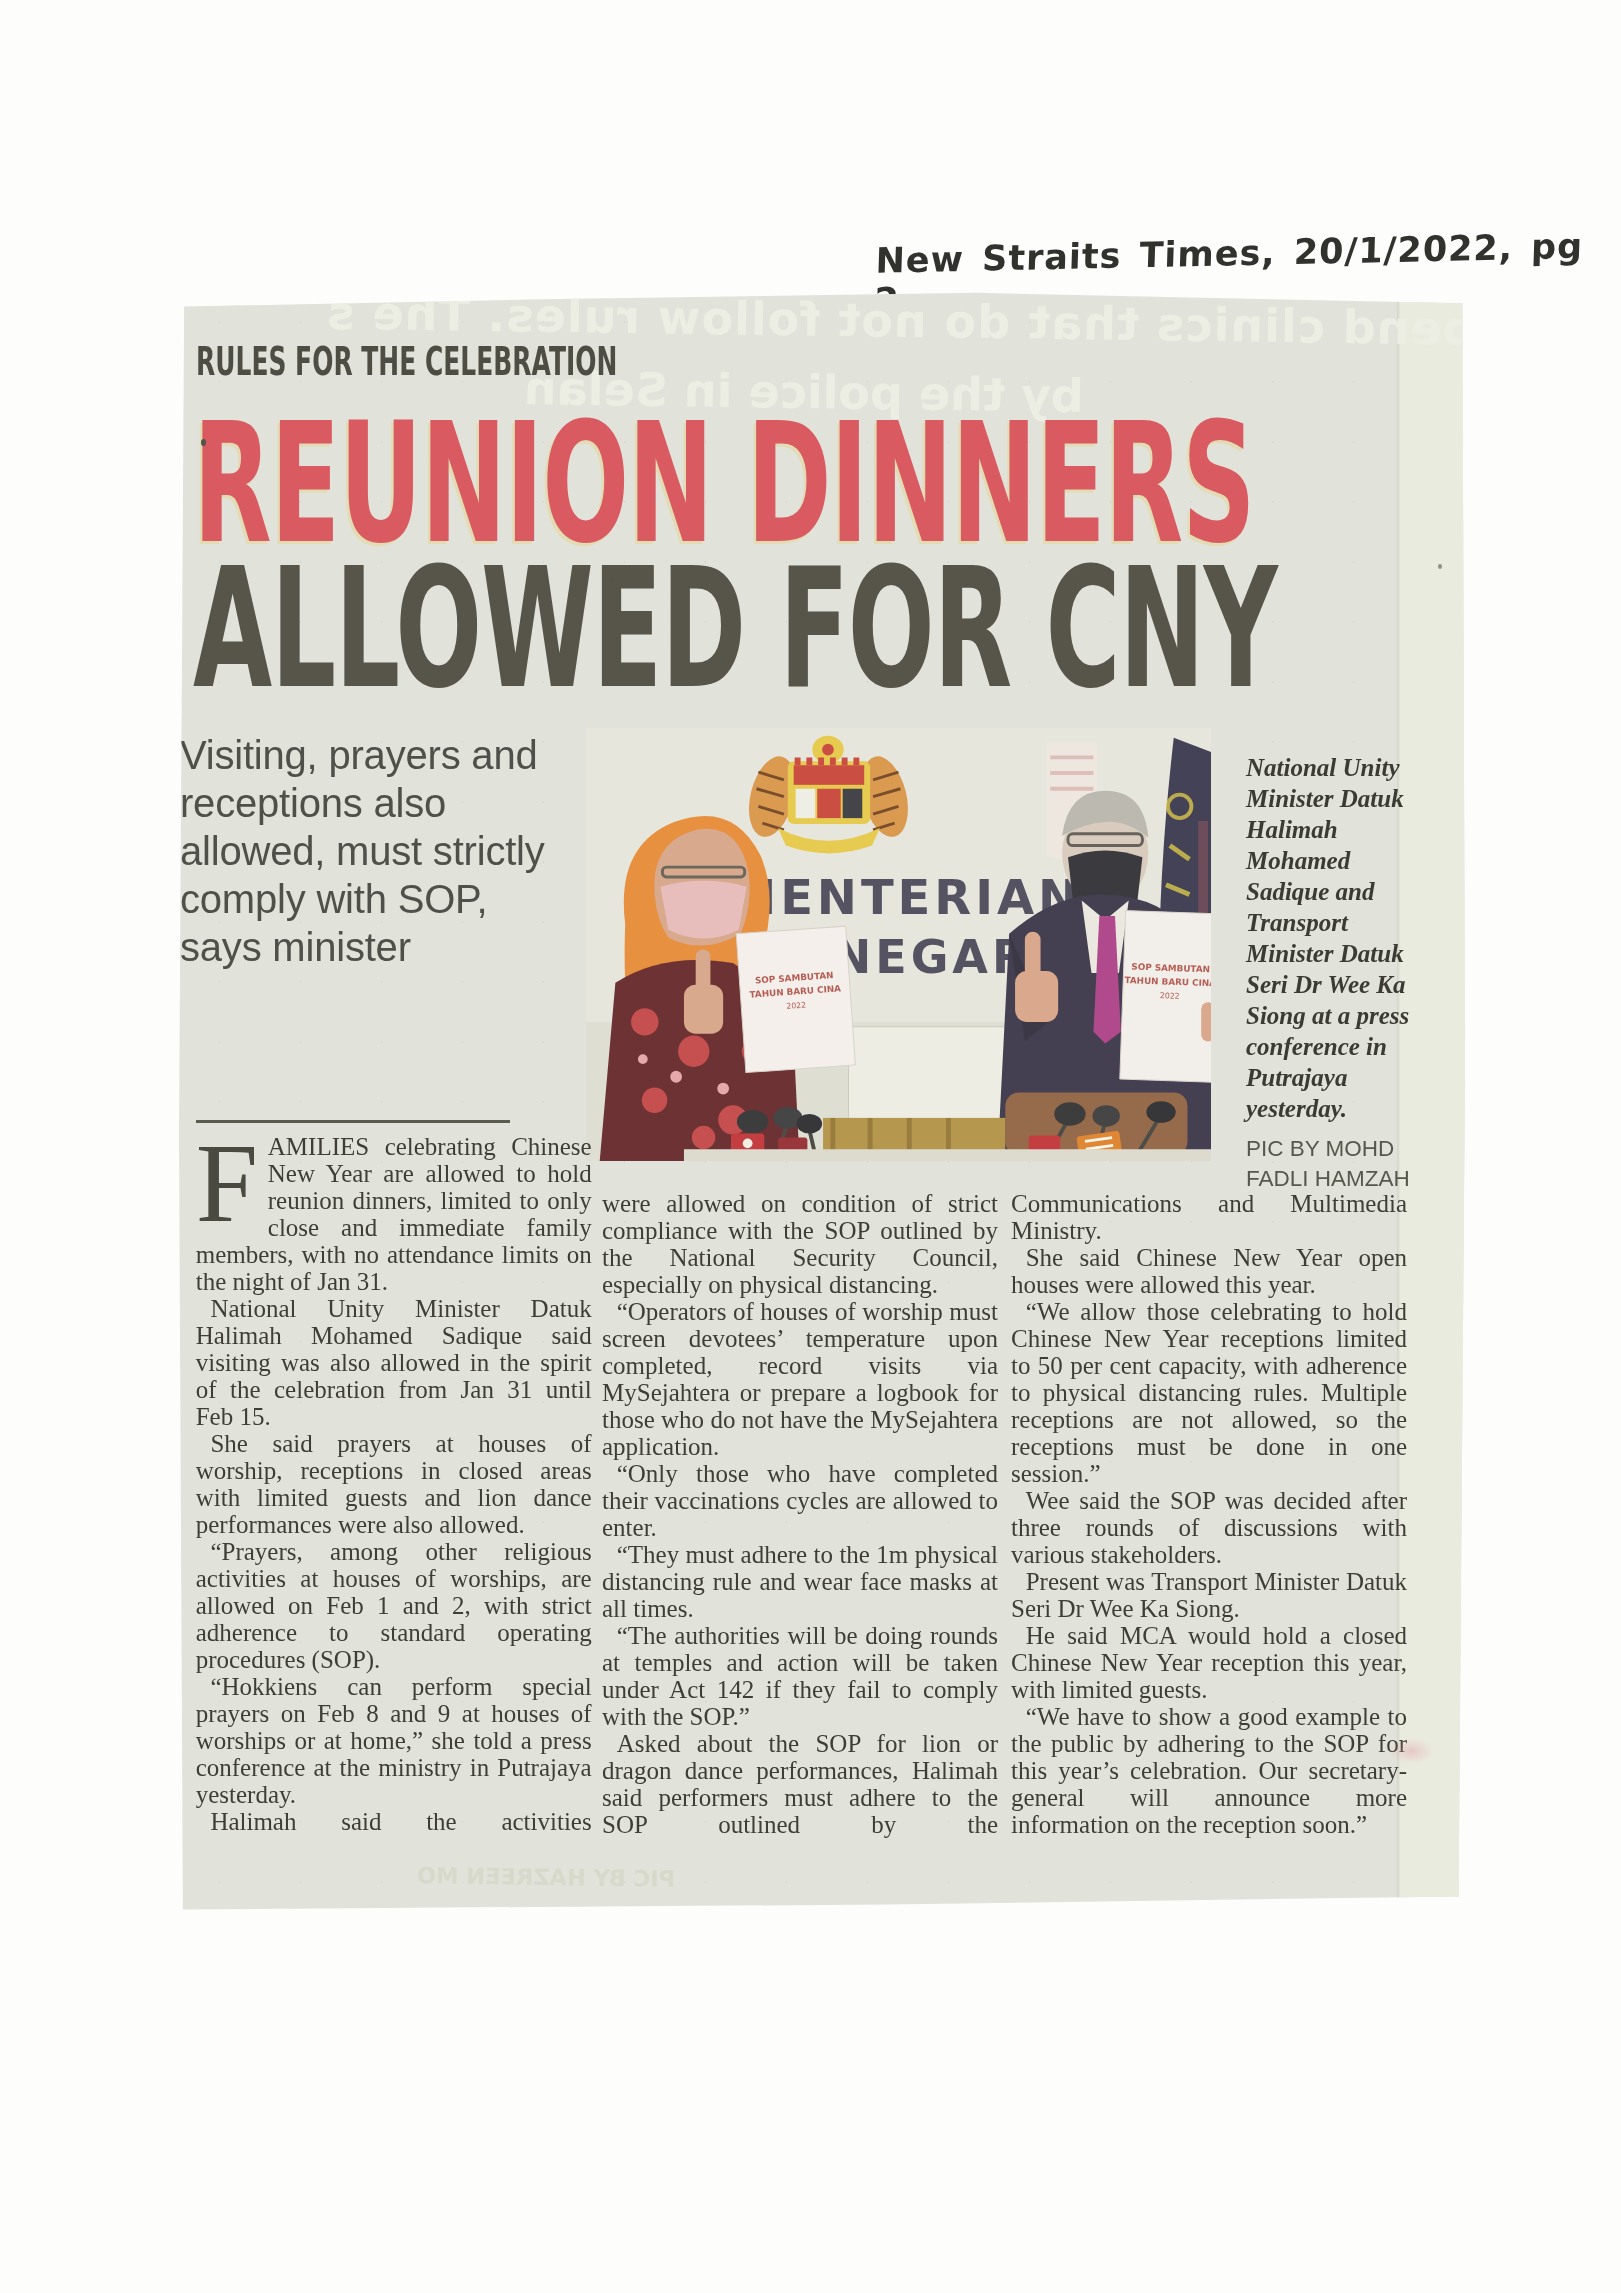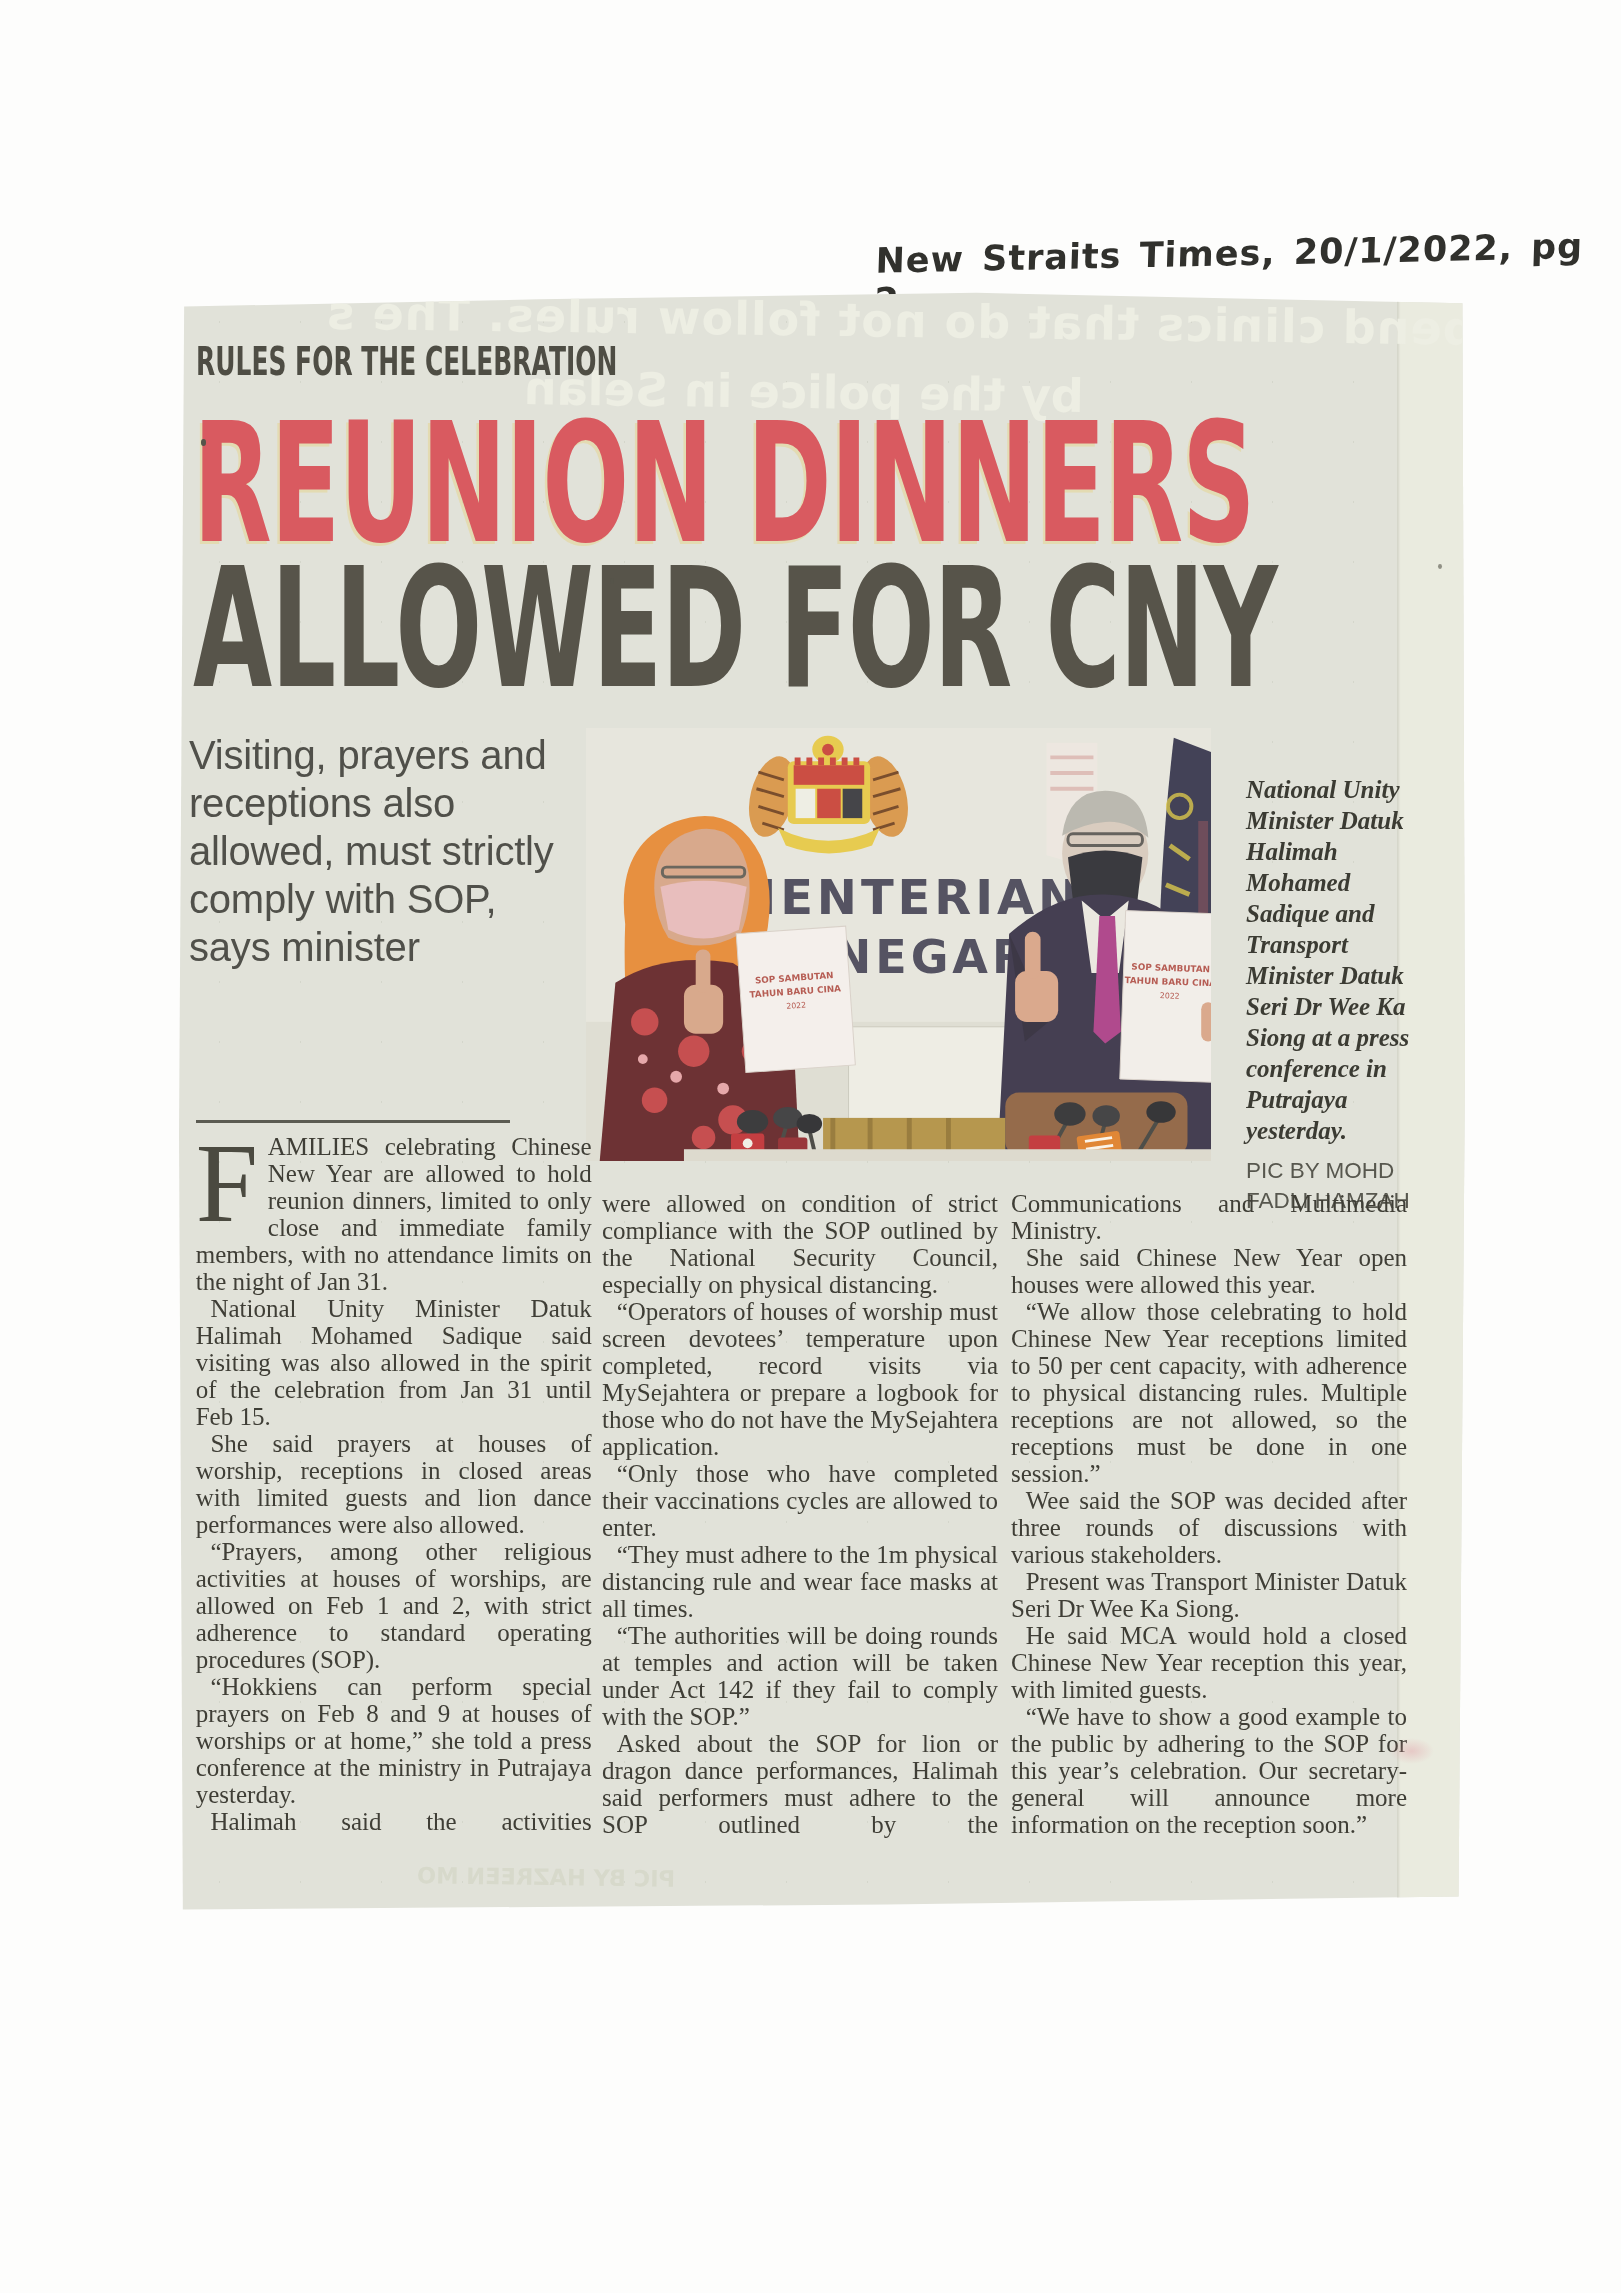--- a/index.html
+++ b/index.html
@@ -27,21 +27,21 @@
   .kicker{position:absolute;left:16.7px;top:47px;font-family:"DejaVu Sans",sans-serif;font-weight:bold;
           font-size:39px;color:#4e4d44;transform:scaleX(.64);transform-origin:left top;
           white-space:nowrap;}
   
   .headline{position:absolute;left:13.7px;font-family:"DejaVu Sans",sans-serif;font-weight:bold;
             font-size:165px;line-height:1;transform:scaleX(.62);transform-origin:left top;
             white-space:nowrap;letter-spacing:-2px;}
   .hl1{top:110px;text-shadow:-3.9px 2.9px 0 rgba(232,200,80,.28);}
   .hl2{top:255px;}
   
-  .standfirst{position:absolute;left:10px;top:439px;width:390px;font-family:"Liberation Sans",sans-serif;
+  .standfirst{position:absolute;left:1px;top:439px;width:390px;font-family:"Liberation Sans",sans-serif;
               font-size:40px;line-height:48px;color:#50504a;letter-spacing:-0.2px;}
   
   .byline{position:absolute;left:16.7px;top:708px;font-family:"Liberation Sans",sans-serif;
           font-size:26.5px;line-height:29px;color:#4b4b44;}
   .byline .loc{font-weight:bold;letter-spacing:0.5px;}
   .byline .mail{font-family:"Liberation Serif",serif;font-size:28px;color:#45453e;}
   .rule{position:absolute;left:16.7px;top:828px;width:314px;height:2.9px;background:#5b5b52;}
   
   .col{position:absolute;width:396px;font-size:25px;line-height:27px;color:#3f3e36;
        text-align:justify;hyphens:auto;-webkit-hyphens:auto;}
@@ -49,21 +49,21 @@
   .col p.cont{text-indent:0;}
   .col p.spread{text-align-last:justify;}
   #col1{left:16.7px;top:841px;}
   #col2{left:423px;top:898px;}
   #col3{left:832px;top:898px;}
   .dropcap{float:left;font-size:112px;line-height:84px;padding:7.8px 9.8px 0 0;color:#4b4a40;
            font-family:"Liberation Serif",serif;}
   
   .photo{position:absolute;left:407px;top:436px;width:625px;height:433px;}
   
-  .caption{position:absolute;left:1067px;top:482px;width:188px;font-family:"Liberation Serif",serif;
+  .caption{position:absolute;left:1067px;top:460px;width:188px;font-family:"Liberation Serif",serif;
            font-style:italic;font-weight:600;font-size:25px;line-height:31px;color:#3b3b33;}
   .credit{margin-top:9.8px;font-family:"Liberation Sans",sans-serif;font-style:normal;font-weight:400;
           font-size:22.5px;line-height:30px;color:#57574e;}
   
   .speck{position:absolute;background:#55544a;border-radius:50%;}
   .smudge{position:absolute;left:1210px;top:1446px;width:45px;height:25.5px;border-radius:50%;
           background:radial-gradient(closest-side,rgba(224,150,160,.4),rgba(224,150,160,0));}
 </style>
 </head>
 <body>

